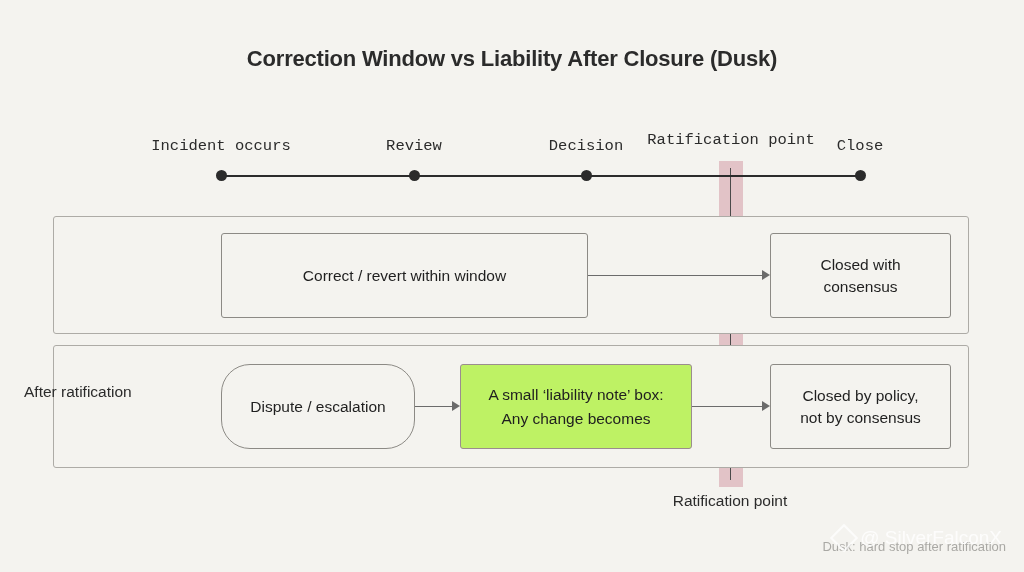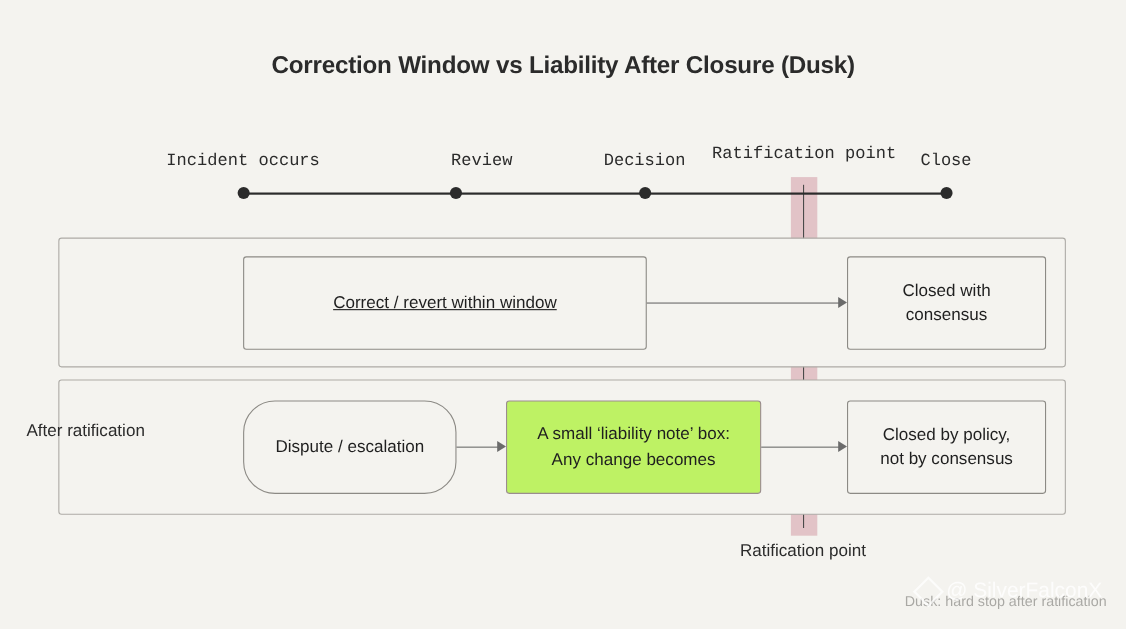--- a/index.html
+++ b/index.html
@@ -118,21 +118,21 @@
     display: flex;
     align-items: center;
     justify-content: center;
     text-align: center;
     font-size: 15.5px;
     line-height: 22px;
     color: #1f1f1f;
     padding: 4px 8px;
   }
   #box-correct-revert {
-    left: 221px; top: 233px; width: 367px; height: 85px; text-decoration: underline;
+    left: 221px; top: 233px; width: 367px; height: 85px;
   }
   #box-closed-consensus {
     left: 770px; top: 233px; width: 181px; height: 85px; text-align: center;
   }
   #box-dispute-escalation {
     left: 221px; top: 364px; width: 194px; height: 85px; border-radius: 29px;
   }
   #box-liability-note {
     left: 460px; top: 364px; width: 232px; height: 85px;
     background: #bef264;
@@ -220,21 +220,21 @@
   <div id="ratification-line"></div>
 
   <div id="timeline-axis"></div>
 
   <div class="timeline-dot" style="left:215.5px"></div>
   <div class="timeline-dot" style="left:408.5px"></div>
   <div class="timeline-dot" style="left:580.5px"></div>
   <div class="timeline-dot" style="left:854.5px"></div>
 
   <div class="timeline-label" style="left:221px">Incident occurs</div>
-  <div class="timeline-label" style="left:438px">Review</div>
+  <div class="timeline-label" style="left:414px">Review</div>
   <div class="timeline-label" style="left:586px">Decision</div>
   <div class="timeline-label raised" style="left:731px">Ratification point</div>
   <div class="timeline-label" style="left:860px">Close</div>
 
   <div class="row-panel" id="panel-inside-window"></div>
 
   <div class="node-box" id="box-correct-revert">
     <span>Correct / revert within window</span>
   </div>
 

